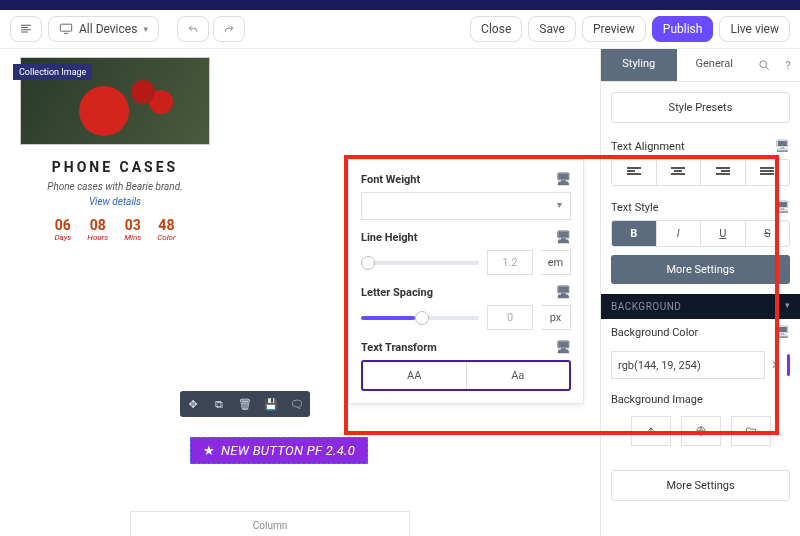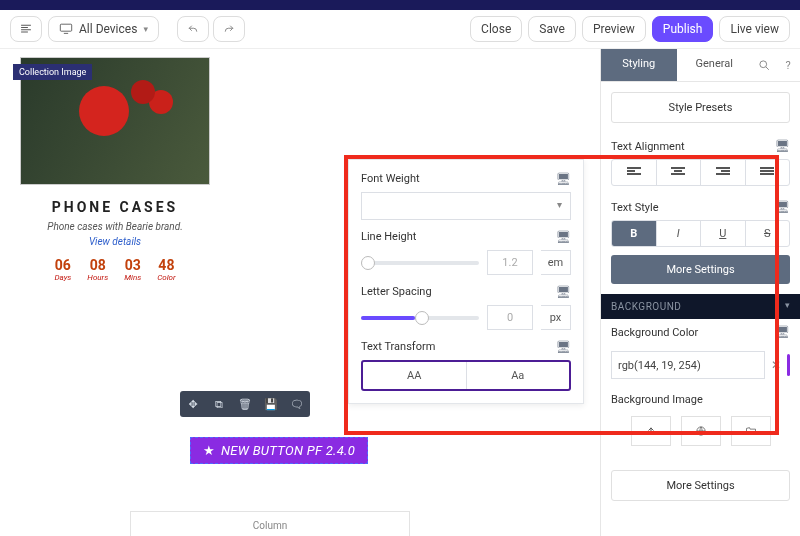--- a/index.html
+++ b/index.html
@@ -11,21 +11,21 @@
   .btn.icononly { padding: 6px 9px; }
   .btn.publish { background: #6a4bff; border-color: #6a4bff; color: #fff; }
   .devices svg { width: 14px; height: 14px; }
   .history { display: flex; gap: 4px; margin-left: 12px; }
   .main { display: flex; height: calc(100% - 48px); position: relative; }
   .canvas { flex: 1; position: relative; overflow: hidden; padding: 8px 20px; }
   .product-row { display: flex; gap: 24px; align-items: flex-start; }
   .img-left { width: 110px; height: 145px; background: linear-gradient(135deg,#d7dce0 40%,#e8edef 60%); border-radius: 2px; position: relative; overflow:hidden;}
   .img-left::after{content:"";position:absolute;left:28px;top:58px;width:44px;height:44px;border-radius:50%;background:#161a4a;}
   .prod-card { width: 190px; display:flex; flex-direction:column; align-items:center; }
-  .prod-img { width: 190px; height: 128px; background: linear-gradient(120deg,#2a3a2b,#4a5a3c); position:relative; border:1px solid #ccc; }
+  .prod-img { width: 190px; height: 88px; background: linear-gradient(120deg,#2a3a2b,#4a5a3c); position:relative; border:1px solid #ccc; }
   .flower{position:absolute;border-radius:50%;}
   .f1{width:50px;height:50px;background:#d4241e;left:58px;top:28px;}
   .f2{width:24px;height:24px;background:#b21b16;left:110px;top:22px;box-shadow:18px 10px 0 0 #ca211a;}
   .collection-badge { position: absolute; top: 6px; left: -8px; background:#2b2f73; color:#fff; font-size:9px; padding:3px 6px; }
   .prod-title { font-size:14px; letter-spacing:3px; font-weight:700; color:#222; margin-top:14px; }
   .prod-desc { font-size:10px; color:#555; margin-top:6px; font-style:italic; }
   .prod-link { color:#2d5ecb; font-size:10px; margin-top:4px; font-style:italic; }
   .countdown { display:flex; gap:16px; margin-top:10px; }
   .cd-item { text-align:center; }
   .cd-num { color:#c2410c; font-weight:700; font-size:14px; }
@@ -56,21 +56,21 @@
   .color-row { display:flex; align-items:center; gap:6px; margin:6px 10px 10px; }
   .color-input { flex:1; border:1px solid #dcdfe5; padding:5px 6px; font-size:11px; color:#444; height:28px; }
   .xbtn{color:#888;cursor:pointer;font-size:12px;}
   .swatch { width:22px; height:22px; background:#8a2be2; border-radius:3px; cursor:pointer; }
   .bg-img-label { padding:4px 10px; font-size:11px; color:#333; }
   .bg-img-row { display:flex; justify-content:center; gap:10px; padding:6px 10px; }
   .bg-img-row .icbtn { width:40px; height:30px; border:1px solid #e0e0e0; display:flex; align-items:center; justify-content:center; font-size:13px; color:#555; cursor:pointer; }
   
   .float-panel { position:absolute; left:348px; top:110px; width:236px; background:#fff; border:1px solid #e3e6ea; box-shadow:0 2px 6px rgba(0,0,0,.07); padding:12px; font-size:11px; color:#444; }
   .fp-row { margin-bottom:10px; }
-  .fp-label { display:flex; justify-content:space-between; align-items:flex-start; margin-bottom:6px; color:#333; }
+  .fp-label { display:flex; justify-content:space-between; align-items:center; margin-bottom:6px; color:#333;font-weight:bold; }
   .fp-dd { border:1px solid #dcdfe5; height:28px; position:relative; }
   .fp-dd::after{content:"▾"; position:absolute; right:8px; top:6px; color:#888; font-size:10px;}
   .slider-row { display:flex; align-items:center; gap:8px; }
   .track { flex:1; height:4px; background:#e3e6ea; border-radius:2px; position:relative; }
   .track .fill { position:absolute; left:0; top:0; bottom:0; background:#6a4bff; border-radius:2px; }
   .thumb { position:absolute; top:-5px; width:14px; height:14px; border-radius:50%; background:#fff; border:1px solid #bbb; }
   .numbox { width:46px; border:1px solid #dcdfe5; padding:5px 4px; text-align:center; font-size:11px; color:#aaa; }
   .unit { width:30px; border:1px solid #dcdfe5; border-left:none; padding:5px 4px; text-align:center; font-size:11px; color:#555; }
   .tt-group { display:flex; border:2px solid #4c1d95; border-radius:3px; overflow:hidden; }
   .tt-group .tt { flex:1; text-align:center; padding:7px 0; border-left:1px solid #dcdfe5; cursor:pointer; color:#555; }

